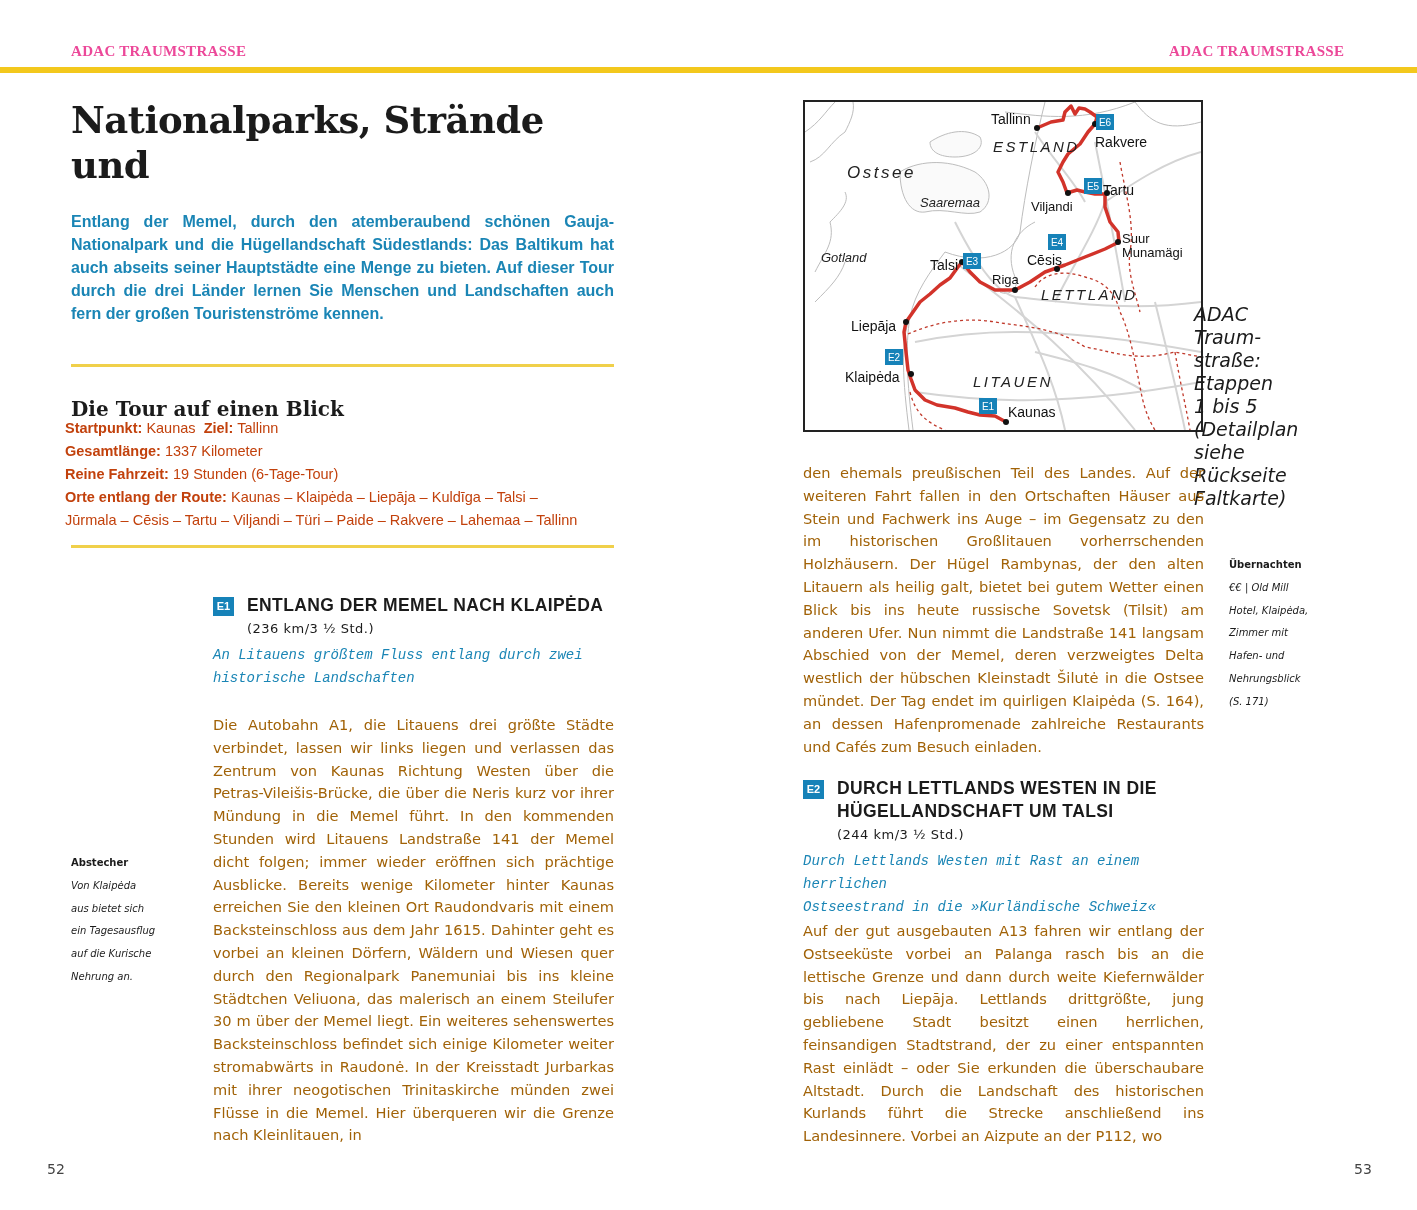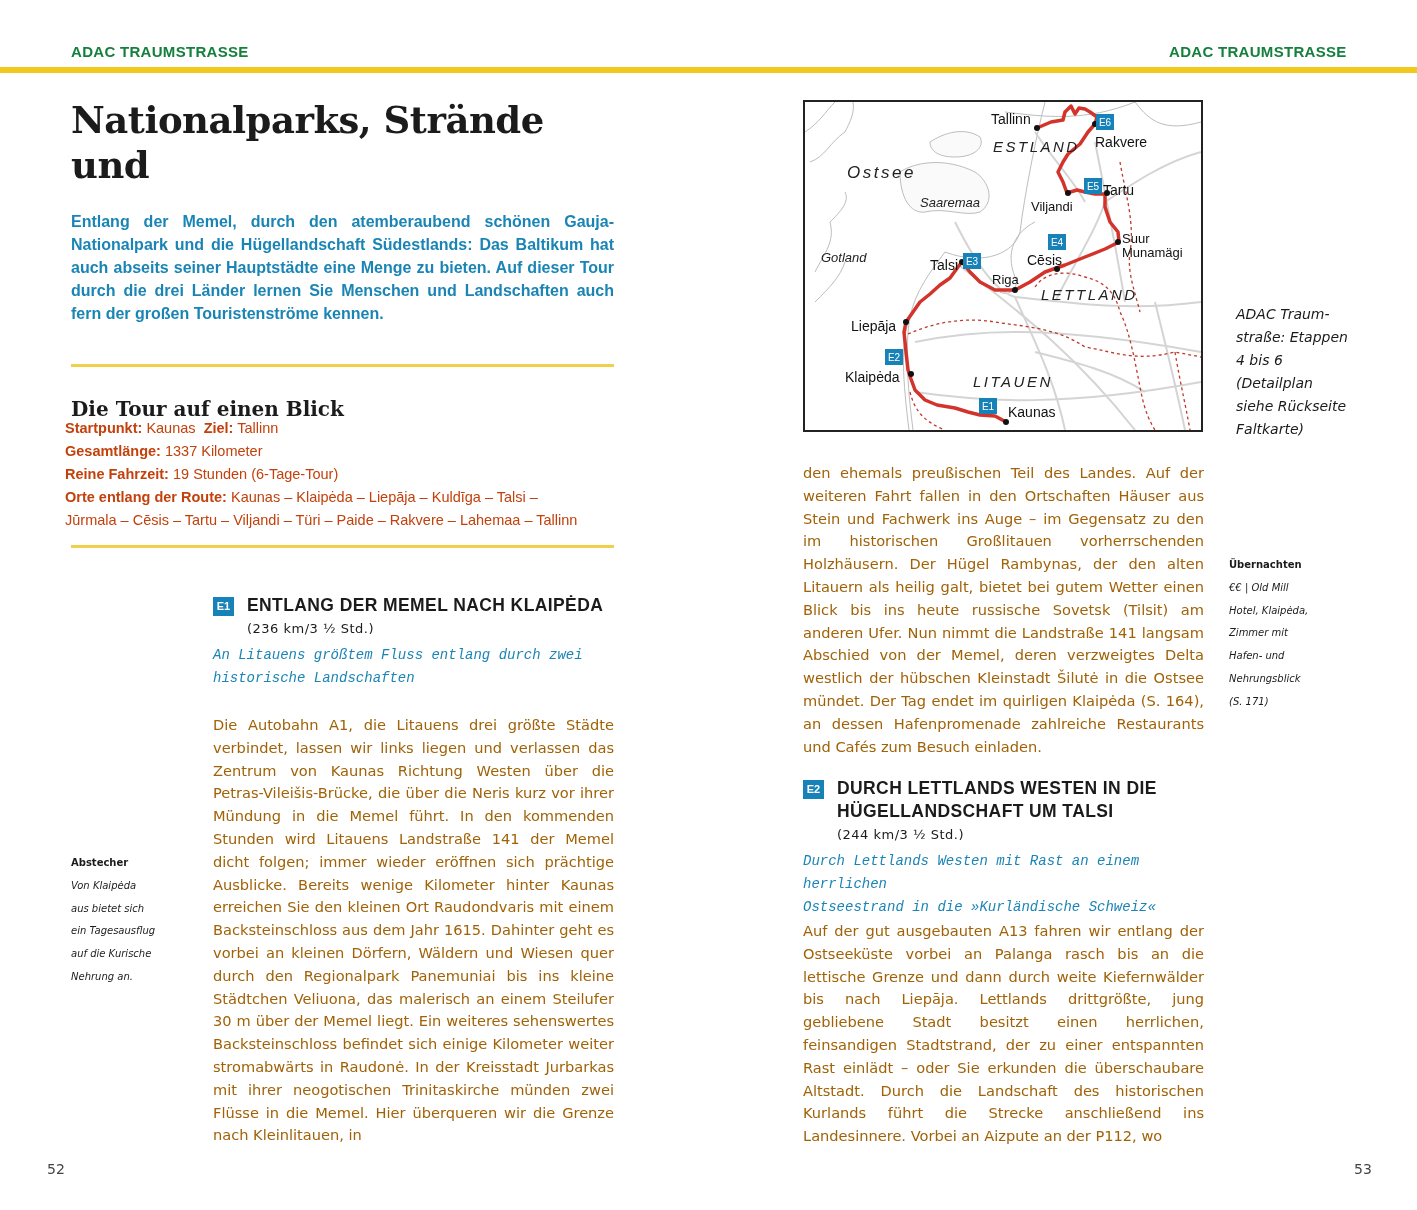--- a/index.html
+++ b/index.html
@@ -1,17 +1,17 @@
 <!DOCTYPE html>
 <html><head>
 <meta charset="utf-8">
 <style>
   html, body { margin:0; padding:0; background:#ffffff; }
   body { width:1417px; height:1210px; position:relative; overflow:hidden; font-family:"DejaVu Sans", sans-serif; color:#1a1a1a; }
-  .running-head { position:absolute; top:43px; font-family:Liberation Sans, sans-serif; font-weight:bold; font-size:15px; color:#15803d; letter-spacing:0.3px; }
+  .running-head { position:absolute; top:43px; font-family:Liberation Serif, serif; font-weight:bold; font-size:15px; color:#ec4899; letter-spacing:0.3px; }
   .rh-left { left:71px; }
   .rh-right { left:1169px; }
   .top-rule { position:absolute; top:67px; left:0; width:1417px; height:6px; background:#f3c81d; }
 
   .title { position:absolute; left:71px; top:98px; width:560px; font-family:"DejaVu Serif", serif; font-weight:bold; font-size:37px; line-height:45px; color:#1b1b1b; margin:0; letter-spacing:-0.5px; }
   .lead { position:absolute; left:71px; top:210px; width:543px; font-family:"Liberation Sans", sans-serif; font-weight:bold; font-size:16px; line-height:23px; color:#1a85b5; text-align:justify; margin:0; }
 
   .yellow-rule { position:absolute; left:71px; width:543px; height:3px; background:#f0d04a; }
   .glance-title { position:absolute; left:71px; top:397px; font-family:"DejaVu Serif", serif; font-size:20px; color:#1b1b1b; margin:0; }
   .glance-list { position:absolute; left:65px; top:417px; width:560px; font-family:"Liberation Sans", sans-serif; font-size:14.5px; line-height:23px; color:#c2410c; }
@@ -22,21 +22,21 @@
   .stage-title { margin-left:34px; font-family:"Liberation Sans", sans-serif; font-weight:bold; font-size:17.5px; line-height:23px; letter-spacing:0.4px; color:#1b1b1b; }
   .stage-dist { margin-left:34px; font-family:"DejaVu Sans", sans-serif; font-size:13px; line-height:23px; color:#1b1b1b; letter-spacing:0.5px; }
   .stage-sub { font-family:Liberation Mono, monospace; font-style:italic; font-size:14px; line-height:23px; color:#1a85b5; margin-top:4px; }
 
   .body-text { position:absolute; font-family:"DejaVu Sans", sans-serif; font-size:14.6px; line-height:22.8px; color:#a16207; text-align:justify; margin:0; hyphens:manual; }
 
   .margin-note { position:absolute; font-family:"DejaVu Sans", sans-serif; font-size:10px; line-height:22.8px; color:#1b1b1b; }
   .margin-note .mn-head { font-weight:bold; font-style:normal; }
   .margin-note .mn-body { font-style:italic; }
 
-  .caption { position:absolute; left:1236px; top:303px; width:120px; font-family:"DejaVu Sans", sans-serif; font-style:italic; font-size:14px; line-height:23px; color:#1b1b1b; }
+  .caption { position:absolute; left:1194px; top:303px; width:120px; font-family:"DejaVu Sans", sans-serif; font-style:italic; font-size:19px; line-height:23px; color:#1b1b1b; }
 
   .page-num { position:absolute; top:1161px; font-family:"DejaVu Sans", sans-serif; font-size:14px; color:#444; }
 
   .map { position:absolute; left:803px; top:100px; width:400px; height:332px; border:2px solid #222; box-sizing:border-box; background:#fff; overflow:hidden; }
   .map svg { display:block; }
   .map text { font-family:"Liberation Sans", sans-serif; }
 </style>
 </head>
 <body>
 
@@ -193,21 +193,21 @@
       <text x="288" y="88" font-size="10" fill="#fff" text-anchor="middle">E5</text>
       <rect x="291" y="12" width="18" height="16" fill="#1682b8"></rect>
       <text x="300" y="24" font-size="10" fill="#fff" text-anchor="middle">E6</text>
     </g>
   </svg>
 </div>
 
 <div class="caption">
   <span>ADAC Traum-</span><br>
   <span>straße: Etappen</span><br>
-  <span>4 bis 6</span><br>
+  <span>1 bis 5</span><br>
   <span>(Detailplan</span><br>
   <span>siehe Rückseite</span><br>
   <span>Faltkarte)</span>
 </div>
 
 <p class="body-text" style="left:803px; top:462px; width:401px;">den ehemals preußischen Teil des Landes. Auf der wei­teren Fahrt fallen in den Ortschaften Häuser aus Stein und Fachwerk ins Auge – im Gegensatz zu den im histo­rischen Großlitauen vorherrschenden Holzhäusern. Der Hügel Rambynas, der den alten Litauern als heilig galt, bietet bei gutem Wetter einen Blick bis ins heute russi­sche Sovetsk (Tilsit) am anderen Ufer. Nun nimmt die Landstraße 141 langsam Abschied von der Memel, de­ren verzweigtes Delta westlich der hübschen Kleinstadt Šilutė in die Ostsee mündet. Der Tag endet im quirligen Klaipėda (S. 164), an dessen Hafenpromenade zahl­reiche Restaurants und Cafés zum Besuch einladen.</p>
 
 <div class="margin-note" style="left:1229px; top:554px; width:125px;">
   <div class="mn-head">Übernachten</div>
   <div class="mn-body">

